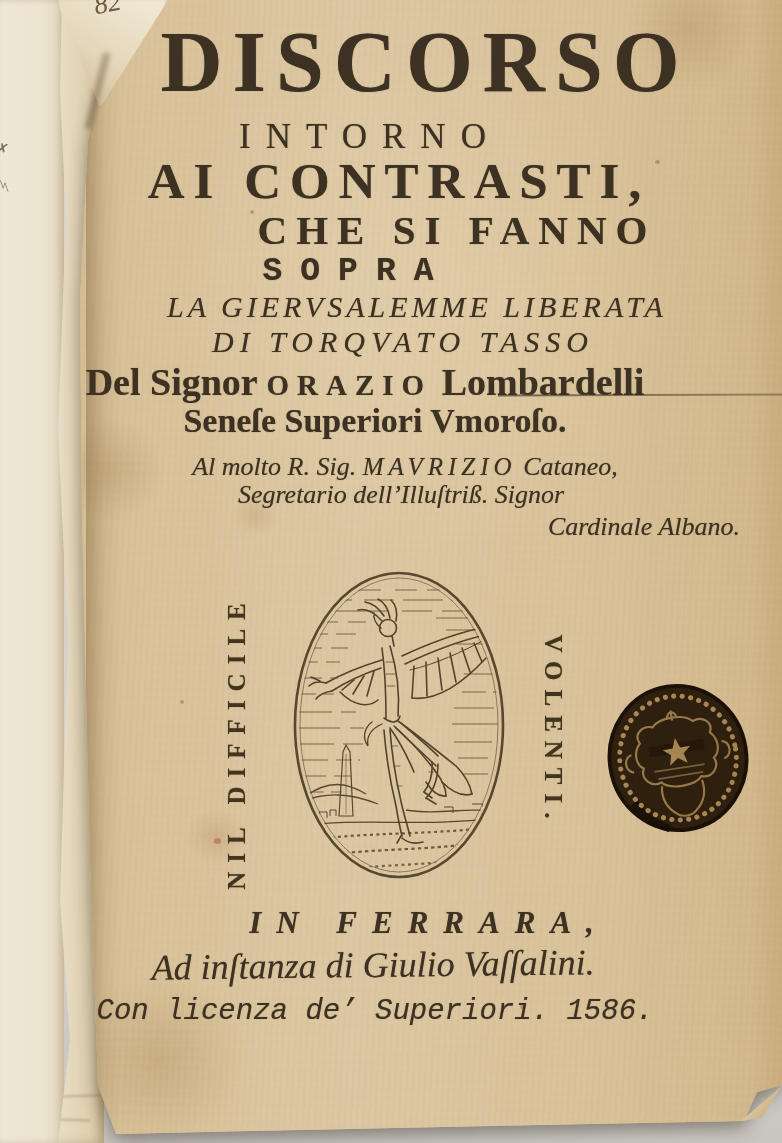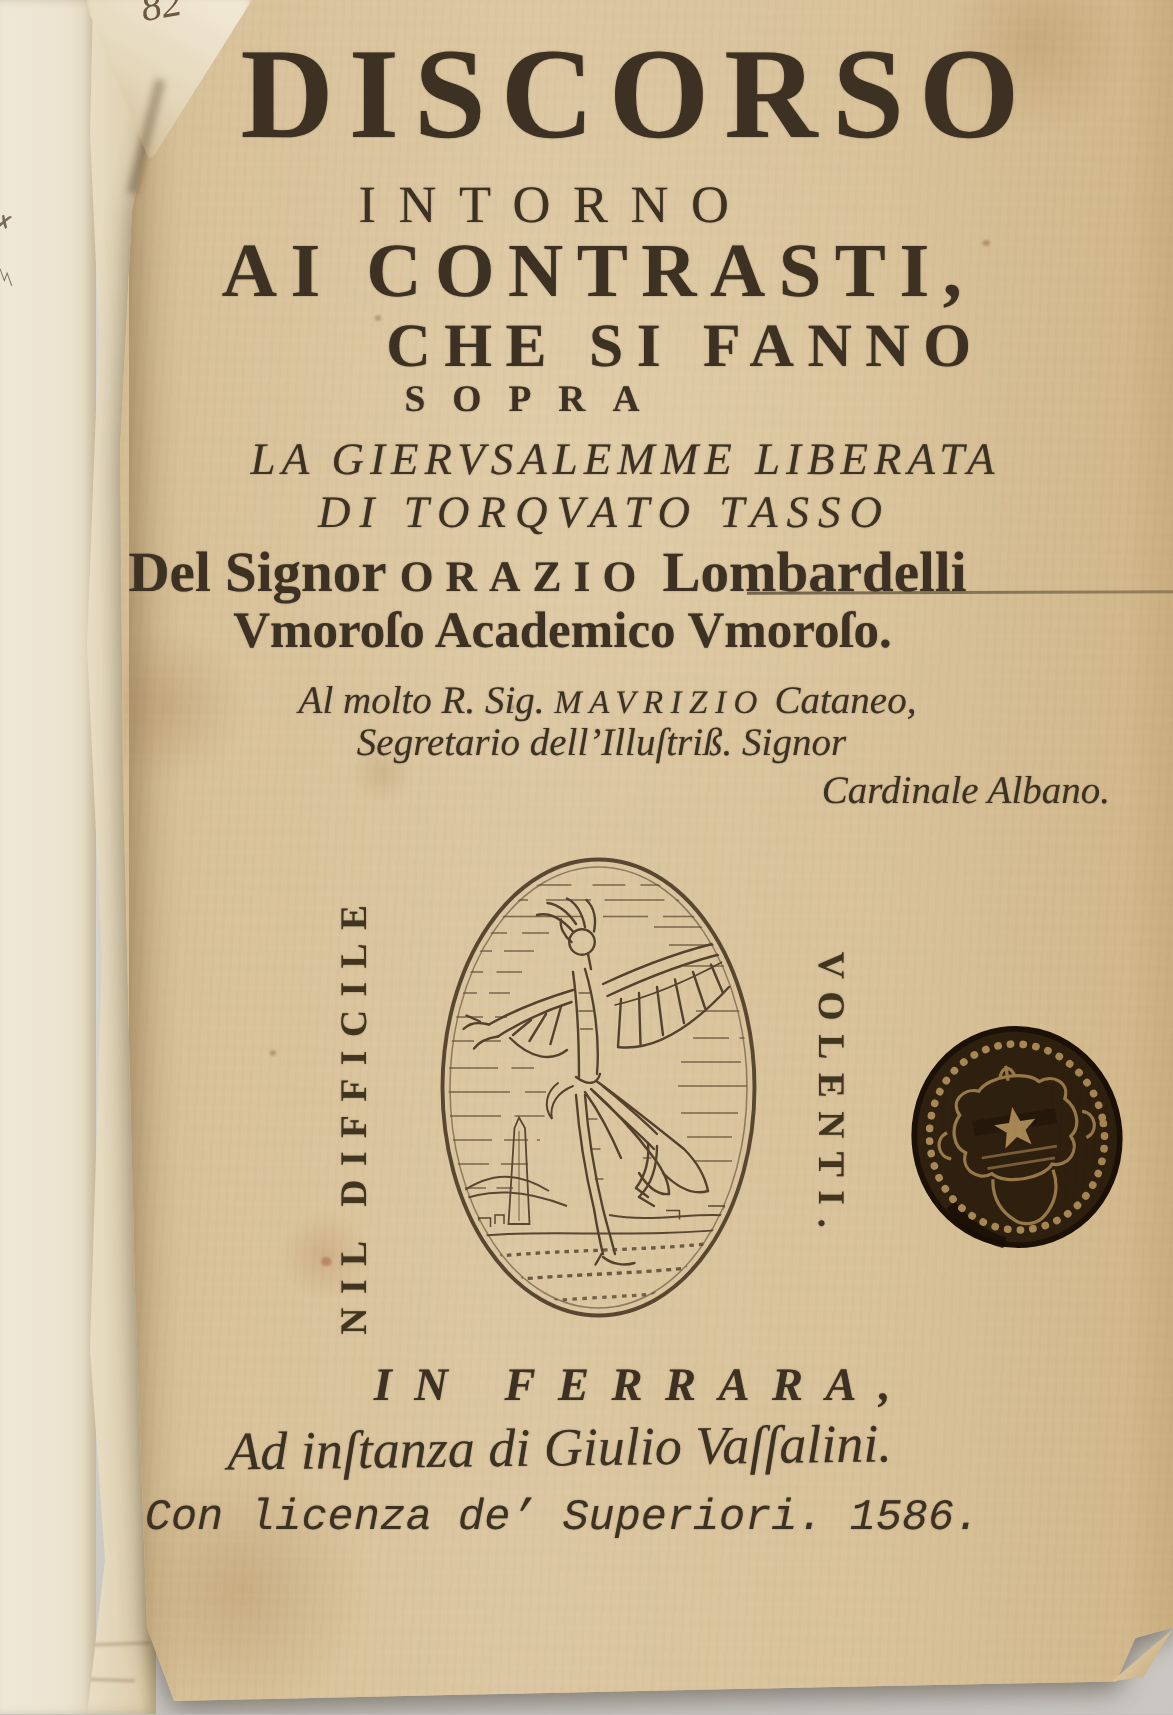--- a/index.html
+++ b/index.html
@@ -59,28 +59,28 @@
     filter:drop-shadow(-1px 1px 1.5px rgba(70,50,25,.5));}
 
   
   .content{position:absolute;left:72px;top:0;width:686px;text-align:center;color:#3c3122;}
   .line{position:absolute;left:0;right:0;white-space:nowrap;
         text-shadow:0 0 1px rgba(62,50,32,.55);}
   .t-main   {top:12px; font-size:86px;font-weight:bold;letter-spacing:10px;transform:translateX(10px);}
   .t-sub1   {top:117px;font-size:35px;font-weight:normal;letter-spacing:15px;transform:translateX(-45px);}
   .t-sub2   {top:152px;font-size:51px;font-weight:bold;letter-spacing:9px;transform:translateX(-16px);}
   .t-sub3   {top:206px;font-size:41px;font-weight:bold;letter-spacing:9px;transform:translateX(42px);}
-  .t-sub4   {top:253px;font-size:25px;font-weight:bold;letter-spacing:18px;transform:translateX(-58px);}
+  .t-sub4   {top:253px;font-size:33px;font-weight:bold;letter-spacing:18px;transform:translateX(-58px);font-family:Liberation Mono, monospace;}
   .t-work1  {top:290px;font-size:30px;font-style:italic;letter-spacing:4px;transform:translateX(2px);}
   .t-work2  {top:325px;font-size:30px;font-style:italic;letter-spacing:6px;transform:translateX(-12px);}
   .t-auth1  {top:360px;font-size:38px;font-weight:600;transform:translateX(-50px);}
   .t-auth1 .caps{font-size:29px;letter-spacing:8px;font-weight:600;}
   .t-auth2  {top:402px;font-size:34px;font-weight:600;transform:translateX(-40px);}
   .t-ded1   {top:452px;font-size:26px;font-style:italic;transform:translateX(-10px);}
-  .t-ded1 .caps{font-size:22px;letter-spacing:5px;}
+  .t-ded1 .caps{font-size:25px;letter-spacing:5px;}
   .t-ded2   {top:480px;font-size:26px;font-style:italic;transform:translateX(-14px);}
   .t-ded3   {top:512px;font-size:26px;font-style:italic;transform:translateX(-18px);text-align:right;}
   .t-place  {top:905px;font-size:31px;font-style:italic;font-weight:600;letter-spacing:15px;transform:translateX(14px);}
   .t-pub    {top:944px;font-size:36px;font-style:italic;transform:translateX(-42px) rotate(-.7deg);}
   .t-lic    {top:995px;font-size:29px;font-style:italic;transform:translateX(-40px);font-family:Liberation Mono, monospace;}
 
   .motto{position:absolute;white-space:nowrap;color:#41351f;font-size:25px;font-weight:600;
          letter-spacing:9px;text-shadow:0 0 1px rgba(62,50,32,.5);}
   .motto-left {left:237px;top:742px;transform:translate(-50%,-50%) rotate(-90deg);}
   .motto-right{left:553px;top:731px;transform:translate(-50%,-50%) rotate(90deg);}
@@ -136,21 +136,21 @@
     <div class="line t-sub2">AI CONTRASTI,</div>
     <div class="line t-sub3">CHE SI FANNO</div>
     <div class="line t-sub4">SOPRA</div>
     <div class="line t-work1">LA GIERVSALEMME LIBERATA</div>
     <div class="line t-work2">DI TORQVATO TASSO</div>
     <div class="line t-auth1">
       <span>Del Signor</span>
       <span class="caps">ORAZIO</span>
       <span>Lombardelli</span>
     </div>
-    <div class="line t-auth2">Vmoroſo Academico Vmoroſo.</div>
+    <div class="line t-auth2">Seneſe Superiori Vmoroſo.</div>
     <div class="line t-ded1">
       <span>Al molto R. Sig.</span>
       <span class="caps">MAVRIZIO</span>
       <span>Cataneo,</span>
     </div>
     <div class="line t-ded2">Segretario dell’Illuſtriß. Signor</div>
     <div class="line t-ded3">Cardinale Albano.</div>
     <div class="line t-place">IN FERRARA,</div>
     <div class="line t-pub">Ad inſtanza di Giulio Vaſſalini.</div>
     <div class="line t-lic">Con licenza de’ Superiori. 1586.</div>

